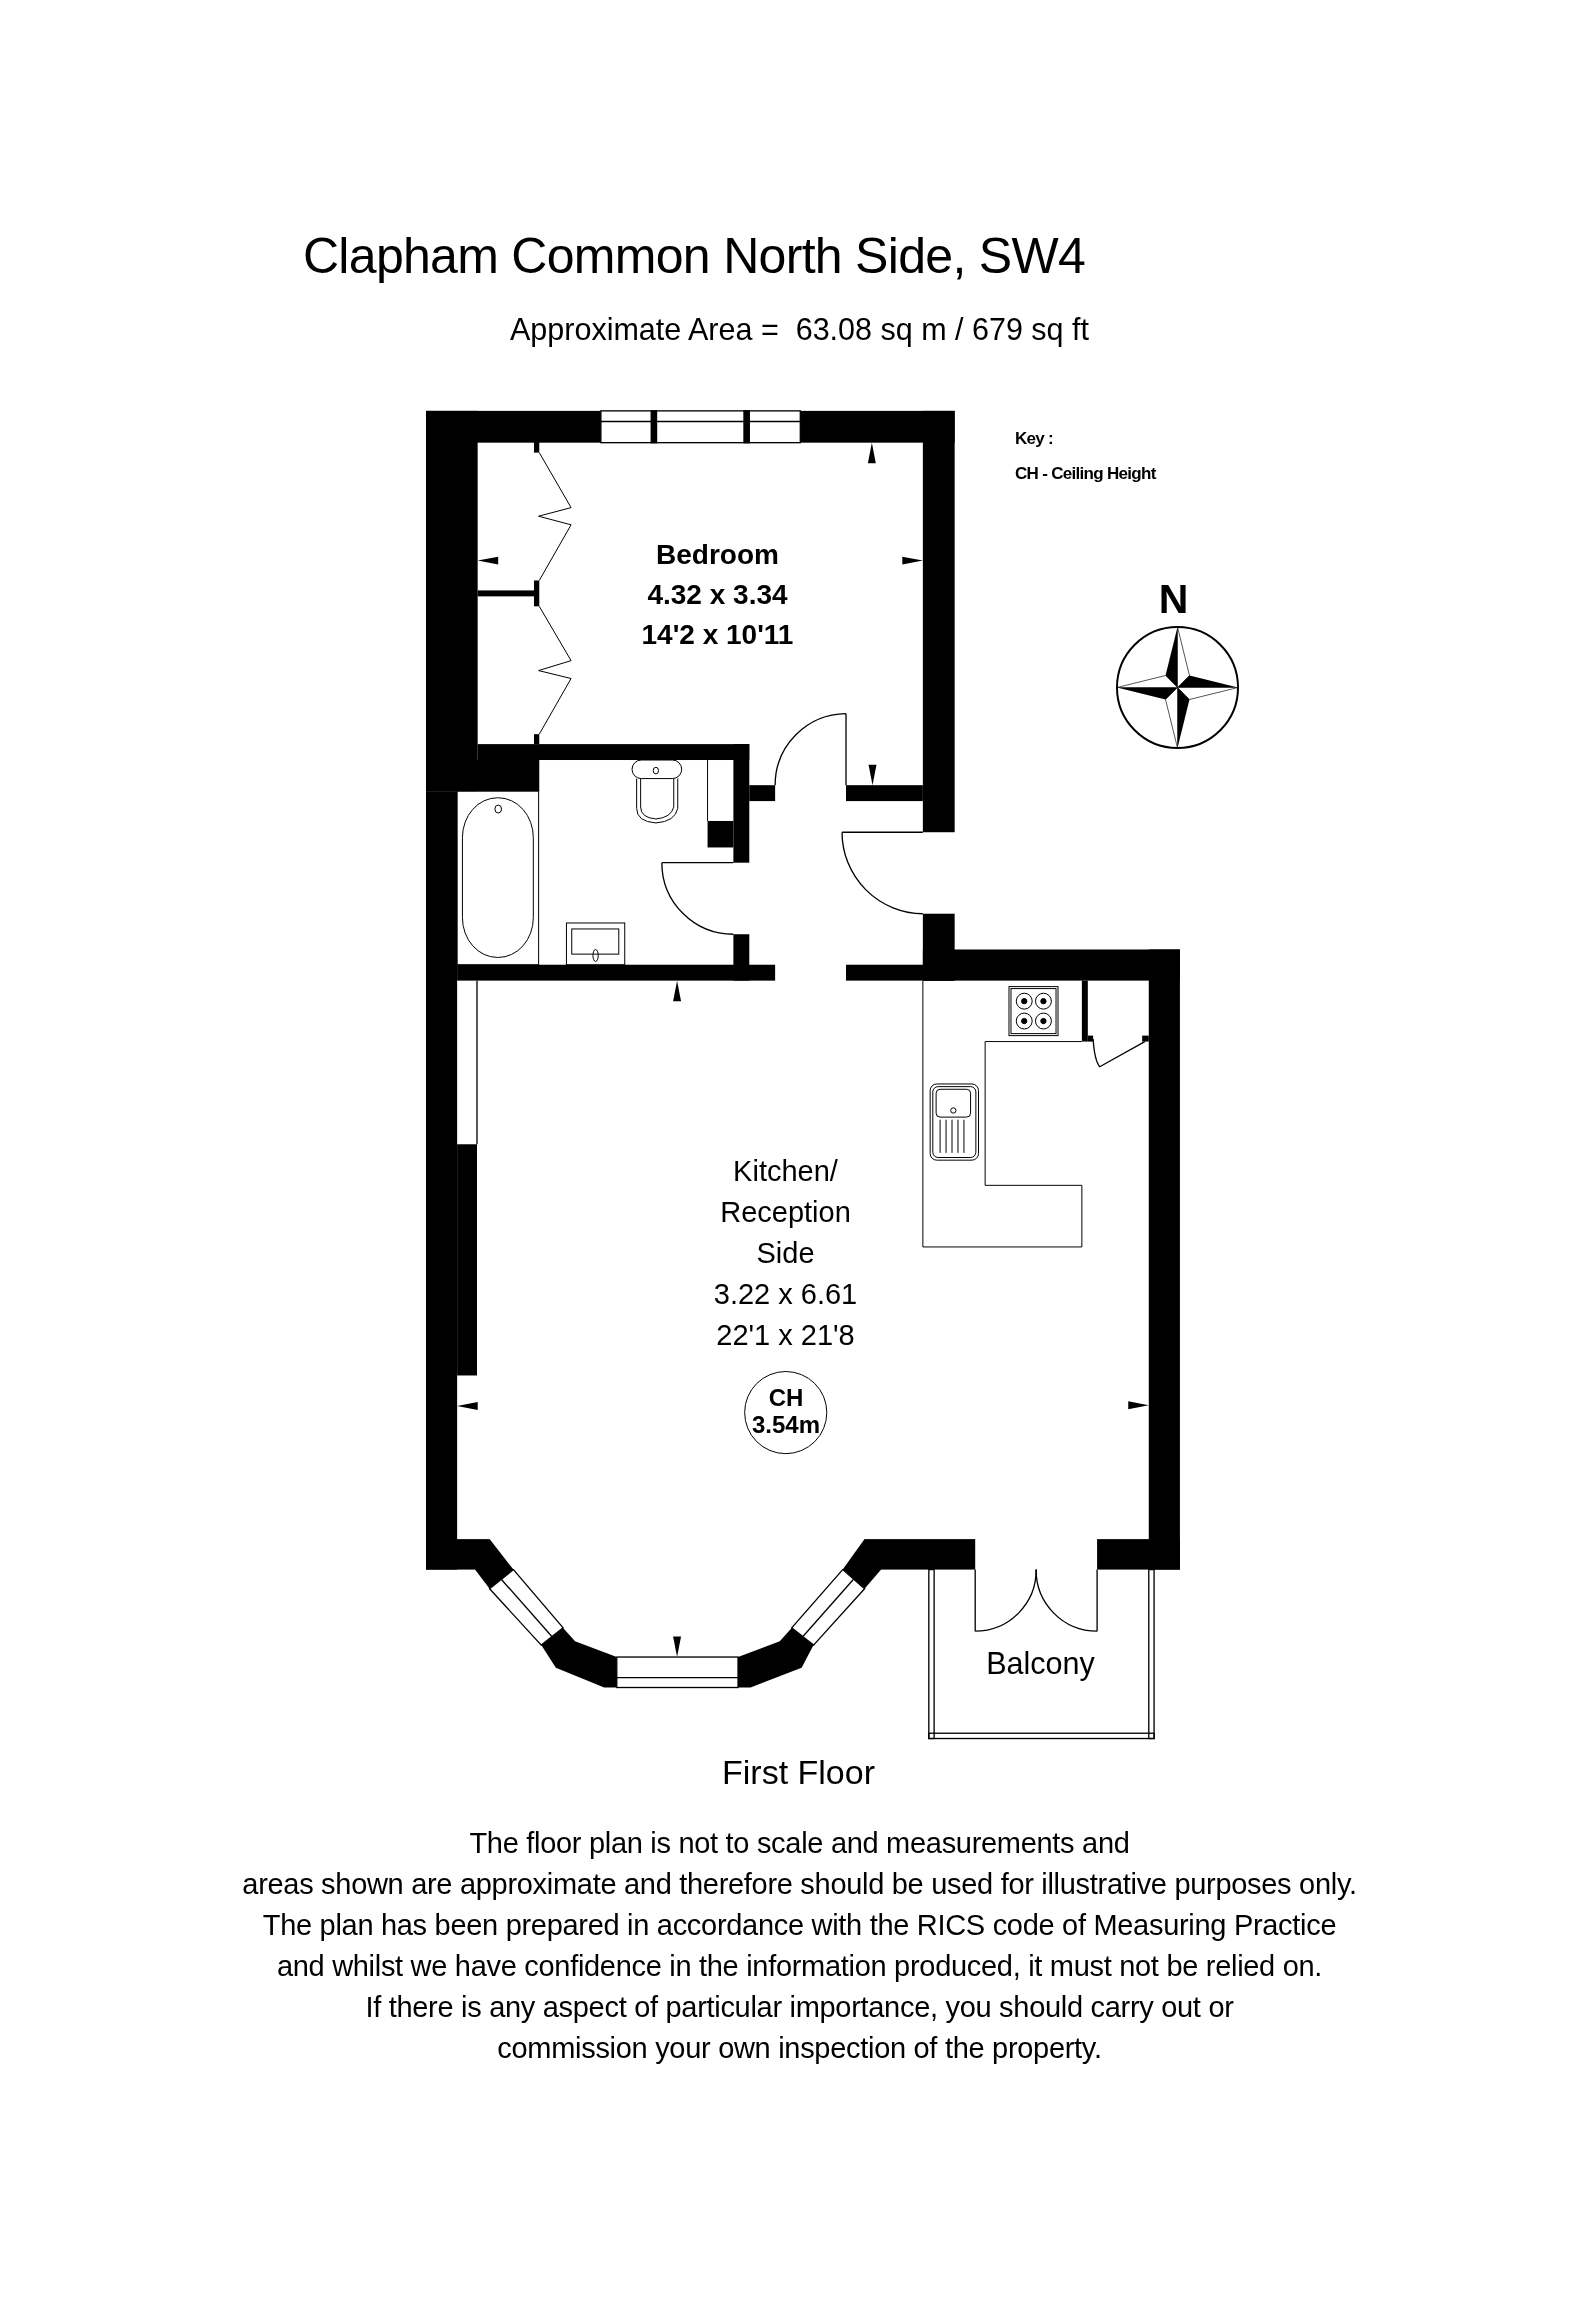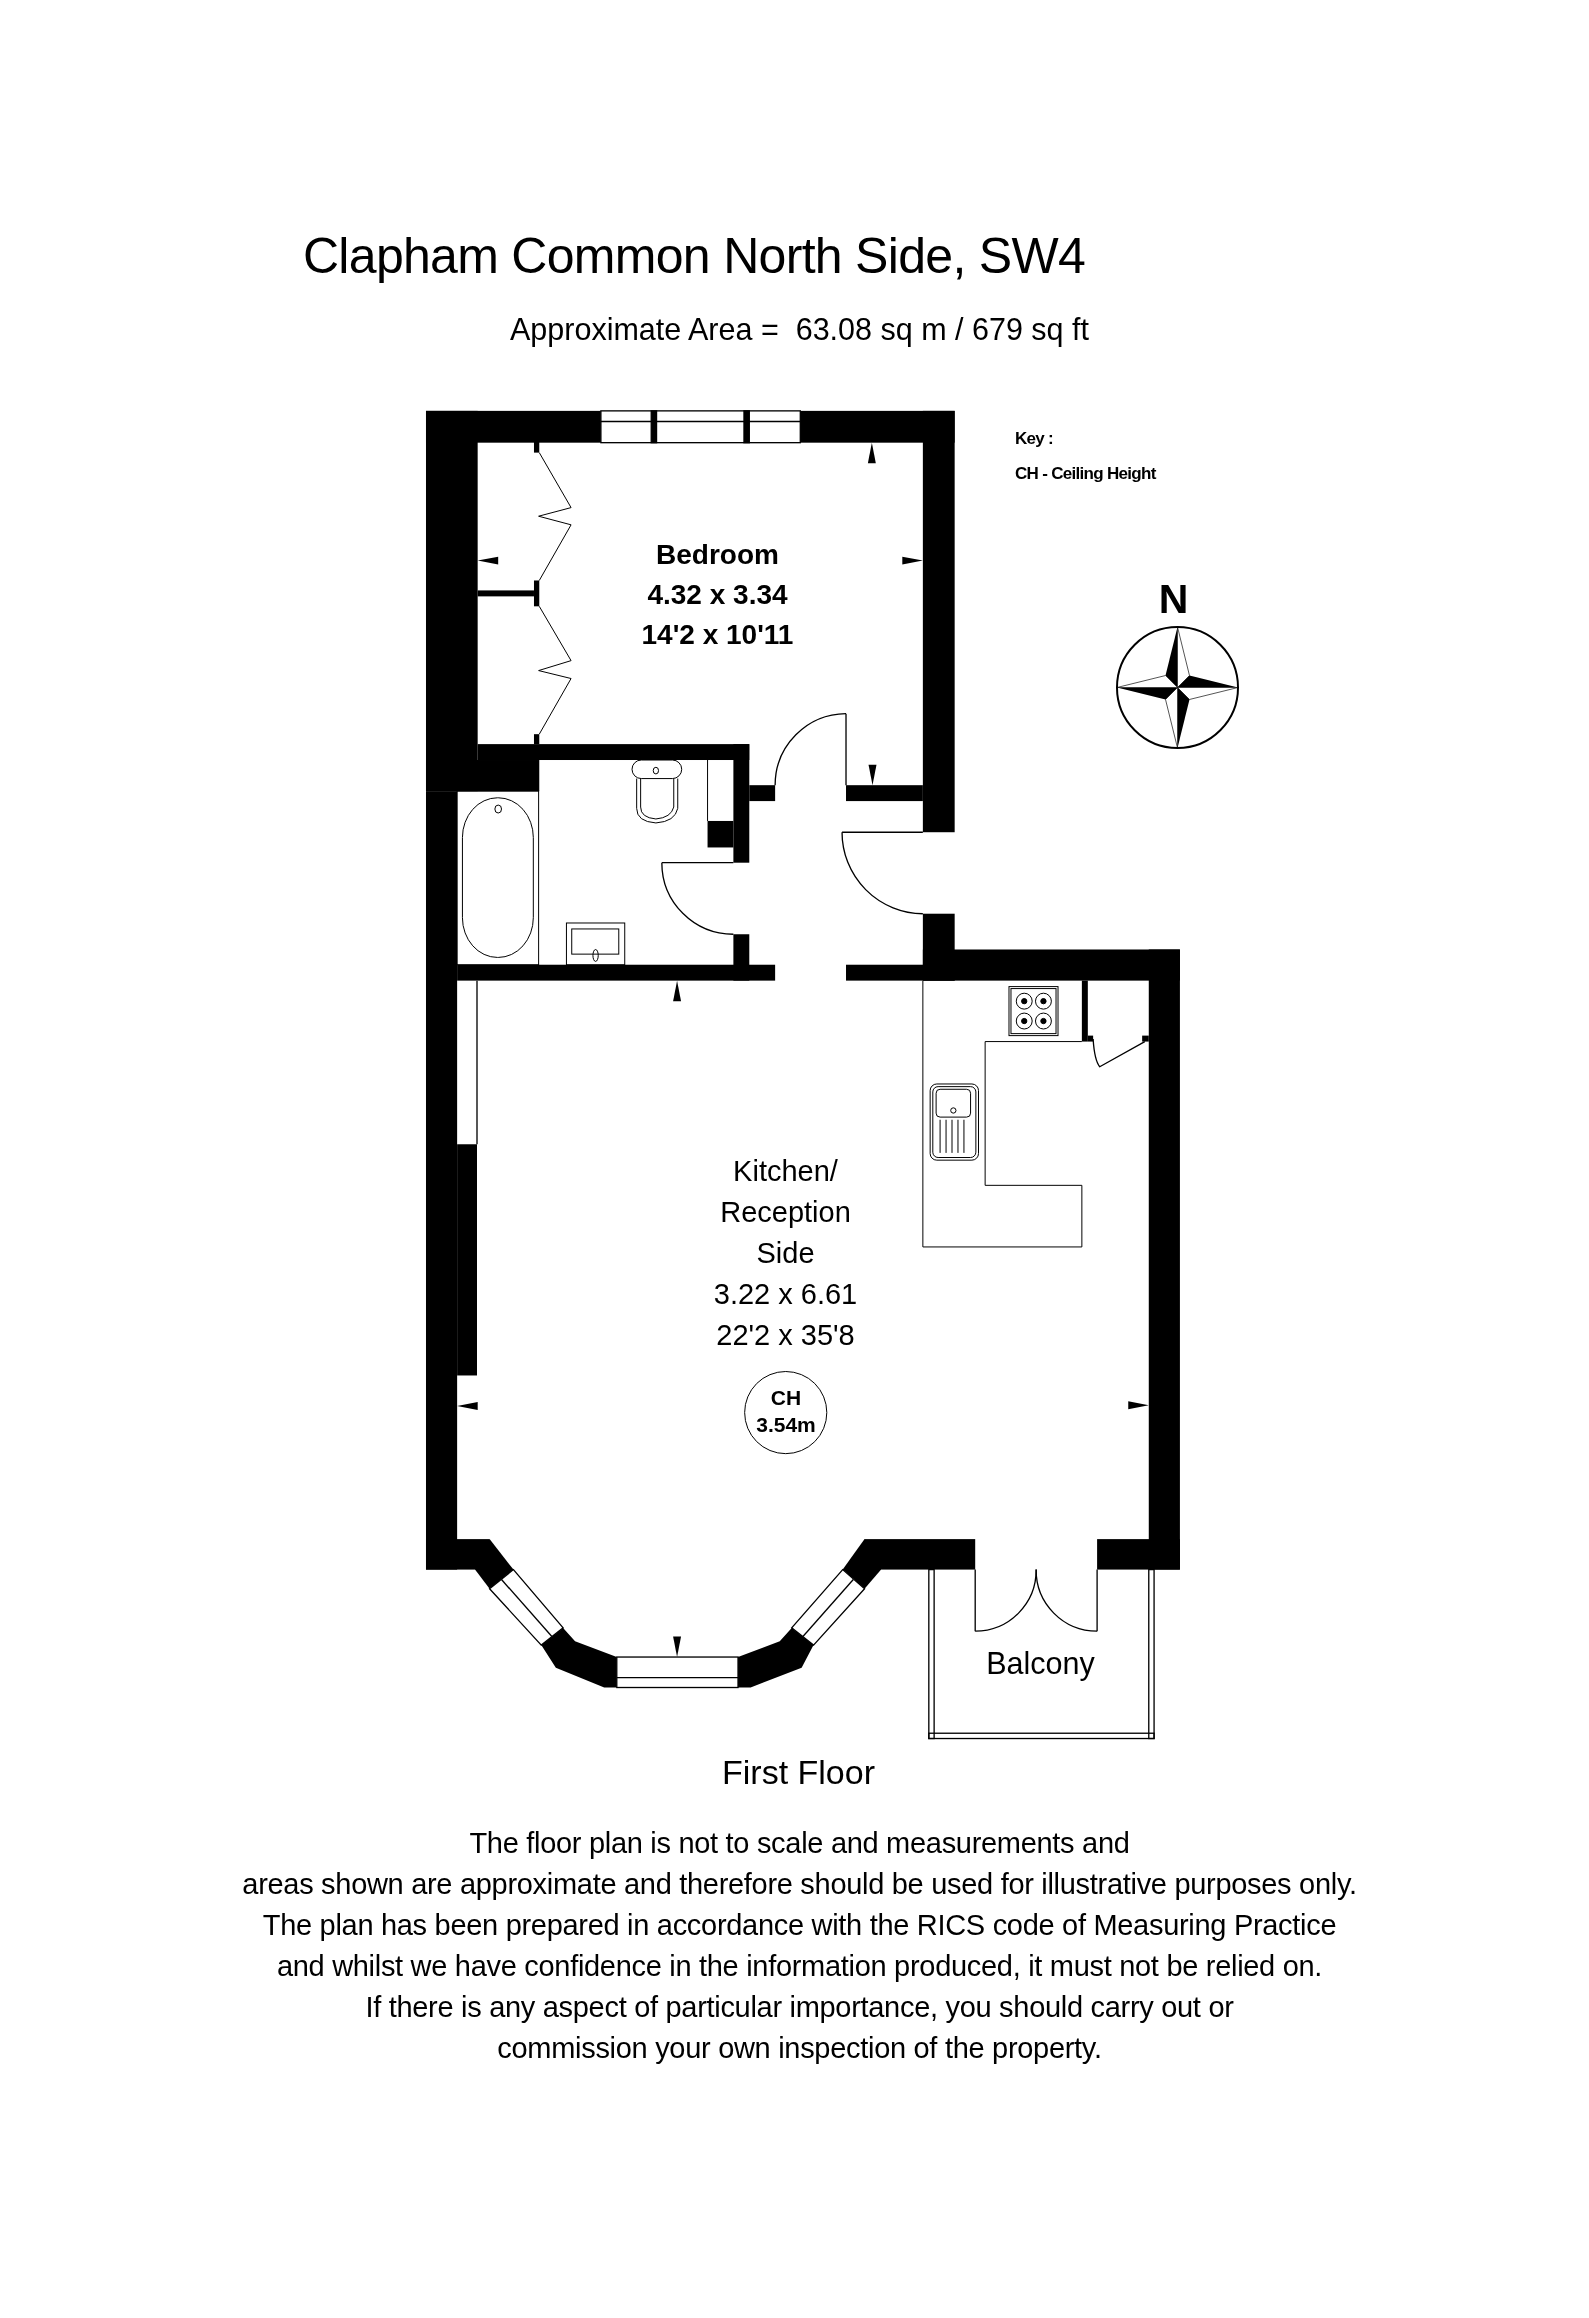--- a/index.html
+++ b/index.html
@@ -6,21 +6,21 @@
   body { width: 1590px; height: 2319px; position: relative; overflow: hidden; font-family: "DejaVu Sans", sans-serif; color: #000; }
   .abs { position: absolute; }
   .title { left: 0; width: 1388px; top: 224px; text-align: center; font-family: "Liberation Sans", sans-serif; font-size: 50px; line-height: 64px; letter-spacing: -0.7px; }
   .subtitle { left: 0; width: 1599px; top: 309px; text-align: center; font-family: "Liberation Sans", sans-serif; font-size: 30.5px; line-height: 40px; white-space: pre; }
   .key { left: 1015px; top: 421px; font-family: "Liberation Sans", sans-serif; font-weight: bold; font-size: 17px; line-height: 35px; letter-spacing: -0.7px; }
   .plan { left: 0; top: 0; width: 1590px; height: 2319px; }
   .room-label { text-align: center; font-family: "Liberation Sans", sans-serif; font-size: 28px; line-height: 40px; }
   .floor-label { left: 0; width: 1597px; top: 1749px; text-align: center; font-family: "Liberation Sans", sans-serif; font-size: 34px; line-height: 46px; }
   .disclaimer { left: 0; width: 1599px; top: 1823px; text-align: center; font-family: "Liberation Sans", sans-serif; font-size: 29px; line-height: 41px; letter-spacing: -0.3px; }
   .disclaimer div { height: 41px; }
-  .ch-badge { font-family: "Liberation Sans", sans-serif; font-weight: bold; font-size: 21px; line-height: 26.5px; text-align: center; width: 86px; }
+  .ch-badge { font-family: "Liberation Sans", sans-serif; font-weight: bold; font-size: 24px; line-height: 26.5px; text-align: center; width: 86px; }
   .north { font-family: "Liberation Sans", sans-serif; font-weight: bold; font-size: 41px; line-height: 41px; width: 53px; text-align: center; }
 </style>
 </head>
 <body>
 
 <div class="abs title">Clapham Common North Side, SW4</div>
 <div class="abs subtitle">Approximate Area =  63.08 sq m / 679 sq ft</div>
 
 <div class="abs key">
   <div>Key :</div>
@@ -198,21 +198,21 @@
   <div>Bedroom</div>
   <div>4.32 x 3.34</div>
   <div>14'2 x 10'11</div>
 </div>
 
 <div class="abs room-label" style="left:653px; top:1151px; width:265px; font-size:29px; line-height:41px;">
   <div>Kitchen/</div>
   <div>Reception</div>
   <div>Side</div>
   <div>3.22 x 6.61</div>
-  <div>22'2 x 35'8</div>
+  <div>22'1 x 21'8</div>
 </div>
 
 <div class="abs ch-badge" style="left:743px; top:1385px;">
   <div>CH</div>
   <div>3.54m</div>
 </div>
 
 <div class="abs room-label" style="left:941px; top:1643px; width:199px; font-size:30.5px;">Balcony</div>
 
 <div class="abs floor-label">First Floor</div>

